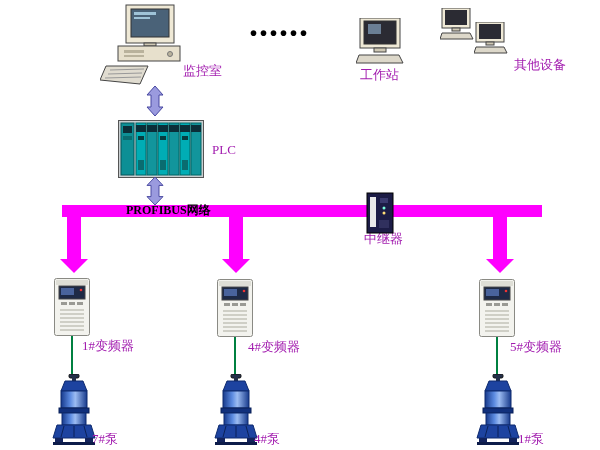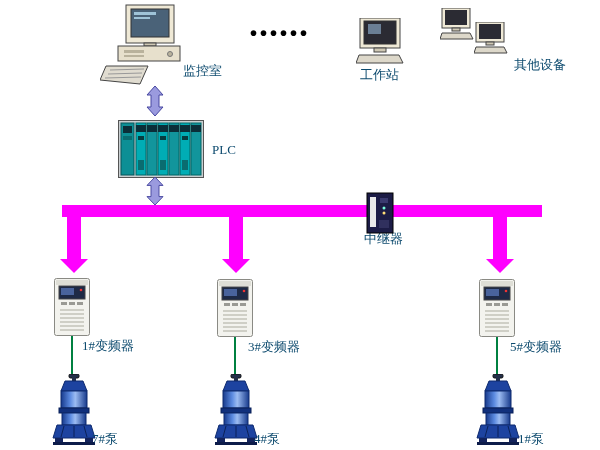--- a/index.html
+++ b/index.html
@@ -1,21 +1,21 @@
 <!DOCTYPE html>
 <html><head>
 <meta charset="utf-8">
 <style>
   *{box-sizing:border-box}
   body{margin:0;background:#fff}
   .canvas{position:relative;width:600px;height:450px;background:#ffffff;
           font-family:"Liberation Sans",sans-serif;overflow:hidden}
   .abs{position:absolute}
   .label{position:absolute;font-family:"Liberation Serif",serif;font-size:13px;
-         color:#0c4a6e;white-space:nowrap}
+         color:#a21caf;white-space:nowrap}
   .dots{position:absolute;font-size:20px;font-weight:bold;letter-spacing:3px;color:#000}
   .bus{position:absolute;background:#ff00ff}
   .bus-label{position:absolute;font-family:"Liberation Serif",serif;font-weight:bold;
              font-size:12px;line-height:13px;color:#000;white-space:nowrap;z-index:3}
   .green-link{position:absolute;width:2px;background:#008040}
   svg{display:block}
 </style>
 </head>
 <body>
 
@@ -116,20 +116,21 @@
   </div>
   <div class="label" style="left:212px;top:142px">PLC</div>
 
   <div class="abs" style="left:146px;top:177px">
     <svg width="18" height="28" viewBox="0 0 18 30" preserveAspectRatio="none">
       <polygon points="9,0 17,9 13,9 13,21 17,21 9,30 1,21 5,21 5,9 1,9" fill="#9a9ade" stroke="#4646a0" stroke-width="1"></polygon>
     </svg>
   </div>
 
   <div class="bus" style="left:62px;top:205px;width:480px;height:12px"></div>
+  <div class="bus-label" style="left:126px;top:204px">PROFIBUS网络</div>
 
   <div class="abs" style="left:364px;top:192px;z-index:4">
     <svg width="32" height="42" viewBox="0 0 32 42">
       <rect x="3" y="1" width="26" height="40" fill="#1c1c46" stroke="#000"></rect>
       <rect x="6" y="5" width="6" height="30" fill="#e9e9e9"></rect>
       <rect x="16" y="6" width="8" height="5" fill="#3a3a6e"></rect>
       <circle cx="20" cy="16" r="1.5" fill="#7fd"></circle>
       <circle cx="20" cy="21" r="1.5" fill="#fd7"></circle>
       <rect x="15" y="28" width="10" height="8" fill="#30305e"></rect>
     </svg>
@@ -209,21 +210,21 @@
         <rect x="6" y="31" width="24" height="2"></rect>
           <rect x="6" y="35" width="24" height="2"></rect>
         <rect x="6" y="39" width="24" height="2"></rect>
           <rect x="6" y="43" width="24" height="2"></rect>
         <rect x="6" y="47" width="24" height="2"></rect>
           <rect x="6" y="51" width="24" height="2"></rect>
       </g>
     </svg>
   </div>
   <div class="label" style="left:82px;top:337px">1#变频器</div>
-  <div class="label" style="left:248px;top:338px">3#变频器</div>
+  <div class="label" style="left:248px;top:338px">4#变频器</div>
   <div class="label" style="left:510px;top:338px">5#变频器</div>
 
   <div class="green-link" style="left:71px;top:336px;height:42px"></div>
   <div class="green-link" style="left:234px;top:337px;height:41px"></div>
   <div class="green-link" style="left:496px;top:337px;height:41px"></div>
 
   <div class="abs" style="left:52px;top:374px">
     <svg width="44" height="72" viewBox="0 0 44 72">
       <rect x="17" y="0" width="10" height="4" rx="1.5" fill="#24304a" stroke="#111"></rect>
       <rect x="20" y="3" width="4" height="4" fill="#24304a"></rect>

